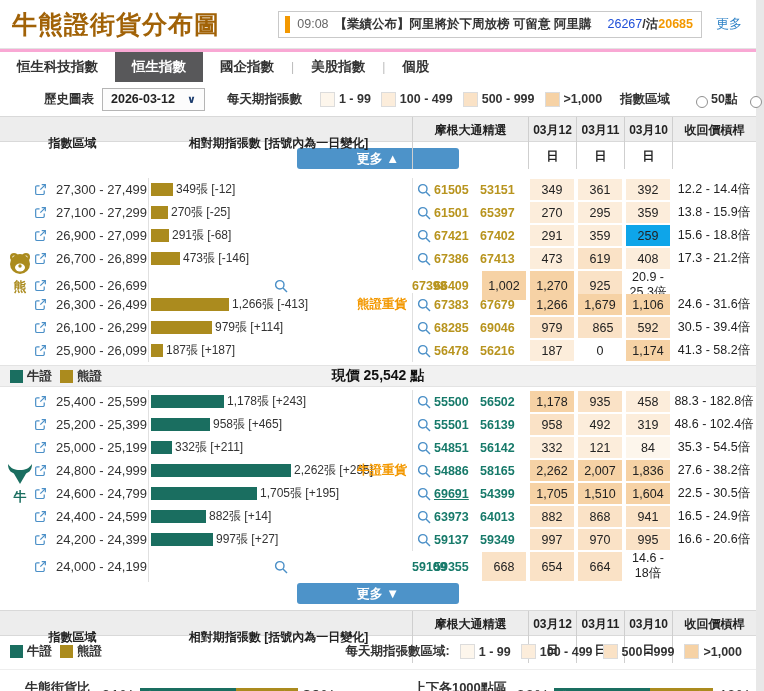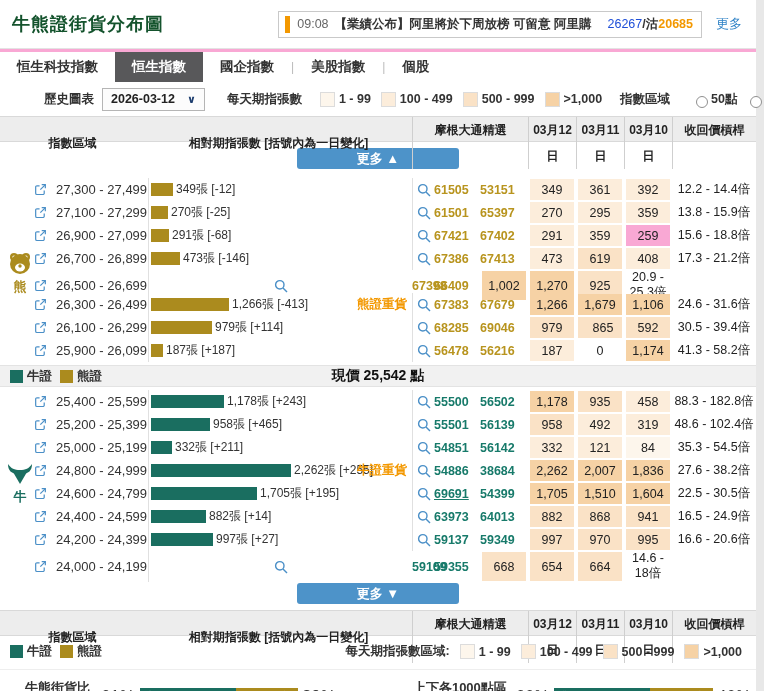--- a/index.html
+++ b/index.html
@@ -1,21 +1,21 @@
 <!DOCTYPE html>
 <html><head>
 <meta charset="utf-8">
 <style>
   * { box-sizing: border-box; }
   body { margin:0; background:#e8e8e8; font-family:"Liberation Sans","DejaVu Sans",sans-serif; color:#333; }
   .page { width:756px; background:#fff; }
 
   
   .hdr { display:flex; align-items:center; height:49px; padding:0 6px 0 12px; border-bottom:1px solid #e3e3e3; }
-  .title { font-size:18px; font-weight:bold; color:#14532d; letter-spacing:1px; }
+  .title { font-size:25px; font-weight:bold; color:#a16207; letter-spacing:1px; }
   .news-box { margin-left:auto; display:flex; align-items:center; border:1px solid #c9c9c9; height:27px; padding-right:8px; font-size:12.5px; white-space:nowrap; }
   .news-accent { width:5px; height:17px; margin:0 7px 0 6px; }
   .news-time { color:#666; margin-right:6px; }
   .news-text { color:#333; font-weight:bold; }
   .code-blue { color:#1d4ed8; font-weight:normal; margin-left:16px; }
   .code-sep { color:#333; font-weight:bold; }
   .code-orange { color:#f39800; font-weight:bold; }
   .more-link { color:#2e82c6; font-size:13px; margin:0 8px 0 14px; cursor:pointer; }
 
   
@@ -229,21 +229,21 @@
         <div class="search-cell">
           <svg width="14" height="14" viewBox="0 0 14 14">
             <circle cx="5.8" cy="5.8" r="4.2" fill="none" stroke="#4A8FC7" stroke-width="1.4"></circle>
             <line x1="9" y1="9" x2="13" y2="13" stroke="#4A8FC7" stroke-width="1.4"></line>
           </svg>
         </div>
         <span class="code" style="color: rgb(184, 148, 30);">67421</span>
         <span class="code" style="color: rgb(184, 148, 30);">67402</span>
         <span class="dcell" style="background: rgb(252, 237, 219);">291</span>
         <span class="dcell" style="background: rgb(252, 237, 219);">359</span>
-        <span class="dcell" style="background: #f9a8d4;">259</span>
+        <span class="dcell" style="background: #0ea5e9;">259</span>
         <span class="lev">15.6 - 18.8倍</span>
       </div>
       <div class="row">
         <div></div>
         <div class="linkcell">
           <svg width="13" height="13" viewBox="0 0 14 14">
             <path d="M6 3H3.2A1.4 1.4 0 0 0 1.8 4.4V11a1.4 1.4 0 0 0 1.4 1.4H9.6A1.4 1.4 0 0 0 11 11V8" fill="none" stroke="#4A8FC7" stroke-width="1.3"></path>
             <path d="M8.3 1.8H12.2V5.7" fill="none" stroke="#4A8FC7" stroke-width="1.3"></path>
             <path d="M12 2L6.8 7.2" stroke="#4A8FC7" stroke-width="1.3"></path>
           </svg>
@@ -487,21 +487,21 @@
           <span class="bar-label">2,262張 [+255]</span>
           <span class="heavy">牛證重貨</span>
         </div>
         <div class="search-cell">
           <svg width="14" height="14" viewBox="0 0 14 14">
             <circle cx="5.8" cy="5.8" r="4.2" fill="none" stroke="#4A8FC7" stroke-width="1.4"></circle>
             <line x1="9" y1="9" x2="13" y2="13" stroke="#4A8FC7" stroke-width="1.4"></line>
           </svg>
         </div>
         <span class="code" style="color: rgb(23, 122, 106);">54886</span>
-        <span class="code" style="color: rgb(23, 122, 106);">38684</span>
+        <span class="code" style="color: rgb(23, 122, 106);">58165</span>
         <span class="dcell" style="background: rgb(246, 210, 165);">2,262</span>
         <span class="dcell" style="background: rgb(246, 210, 165);">2,007</span>
         <span class="dcell" style="background: rgb(246, 210, 165);">1,836</span>
         <span class="lev">27.6 - 38.2倍</span>
       </div>
       <div class="row">
         <div></div>
         <div class="linkcell">
           <svg width="13" height="13" viewBox="0 0 14 14">
             <path d="M6 3H3.2A1.4 1.4 0 0 0 1.8 4.4V11a1.4 1.4 0 0 0 1.4 1.4H9.6A1.4 1.4 0 0 0 11 11V8" fill="none" stroke="#4A8FC7" stroke-width="1.3"></path>

